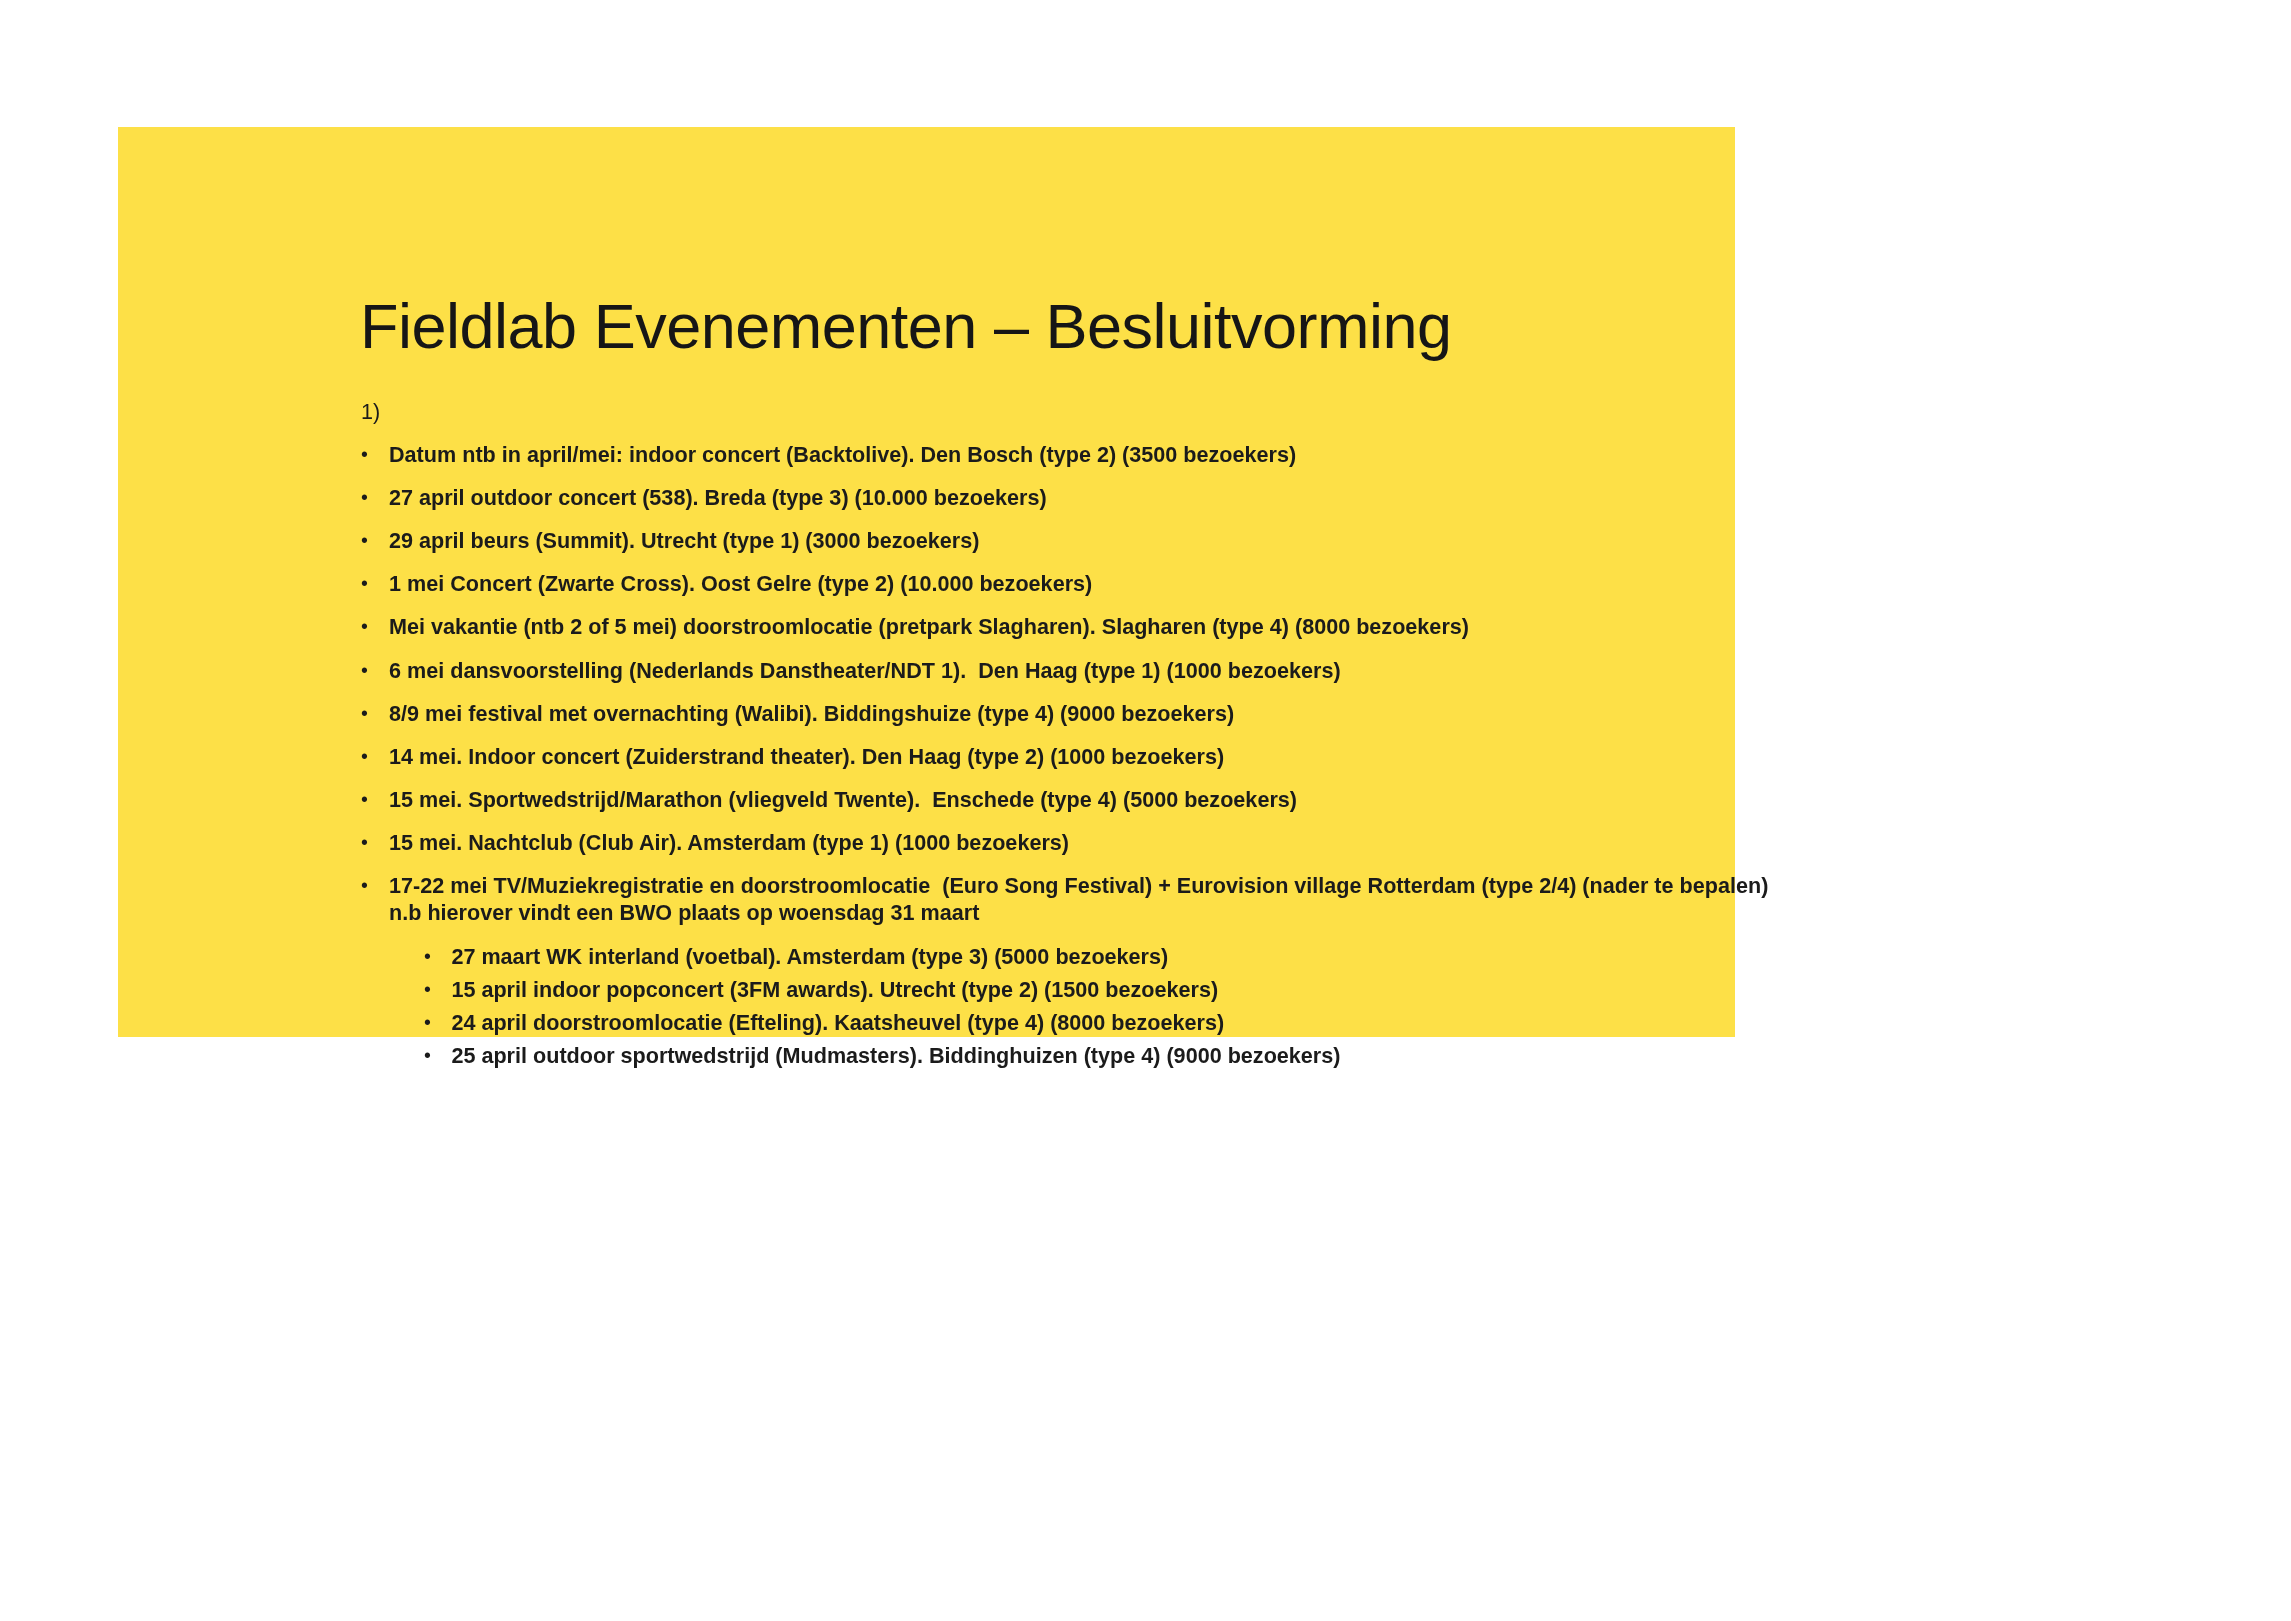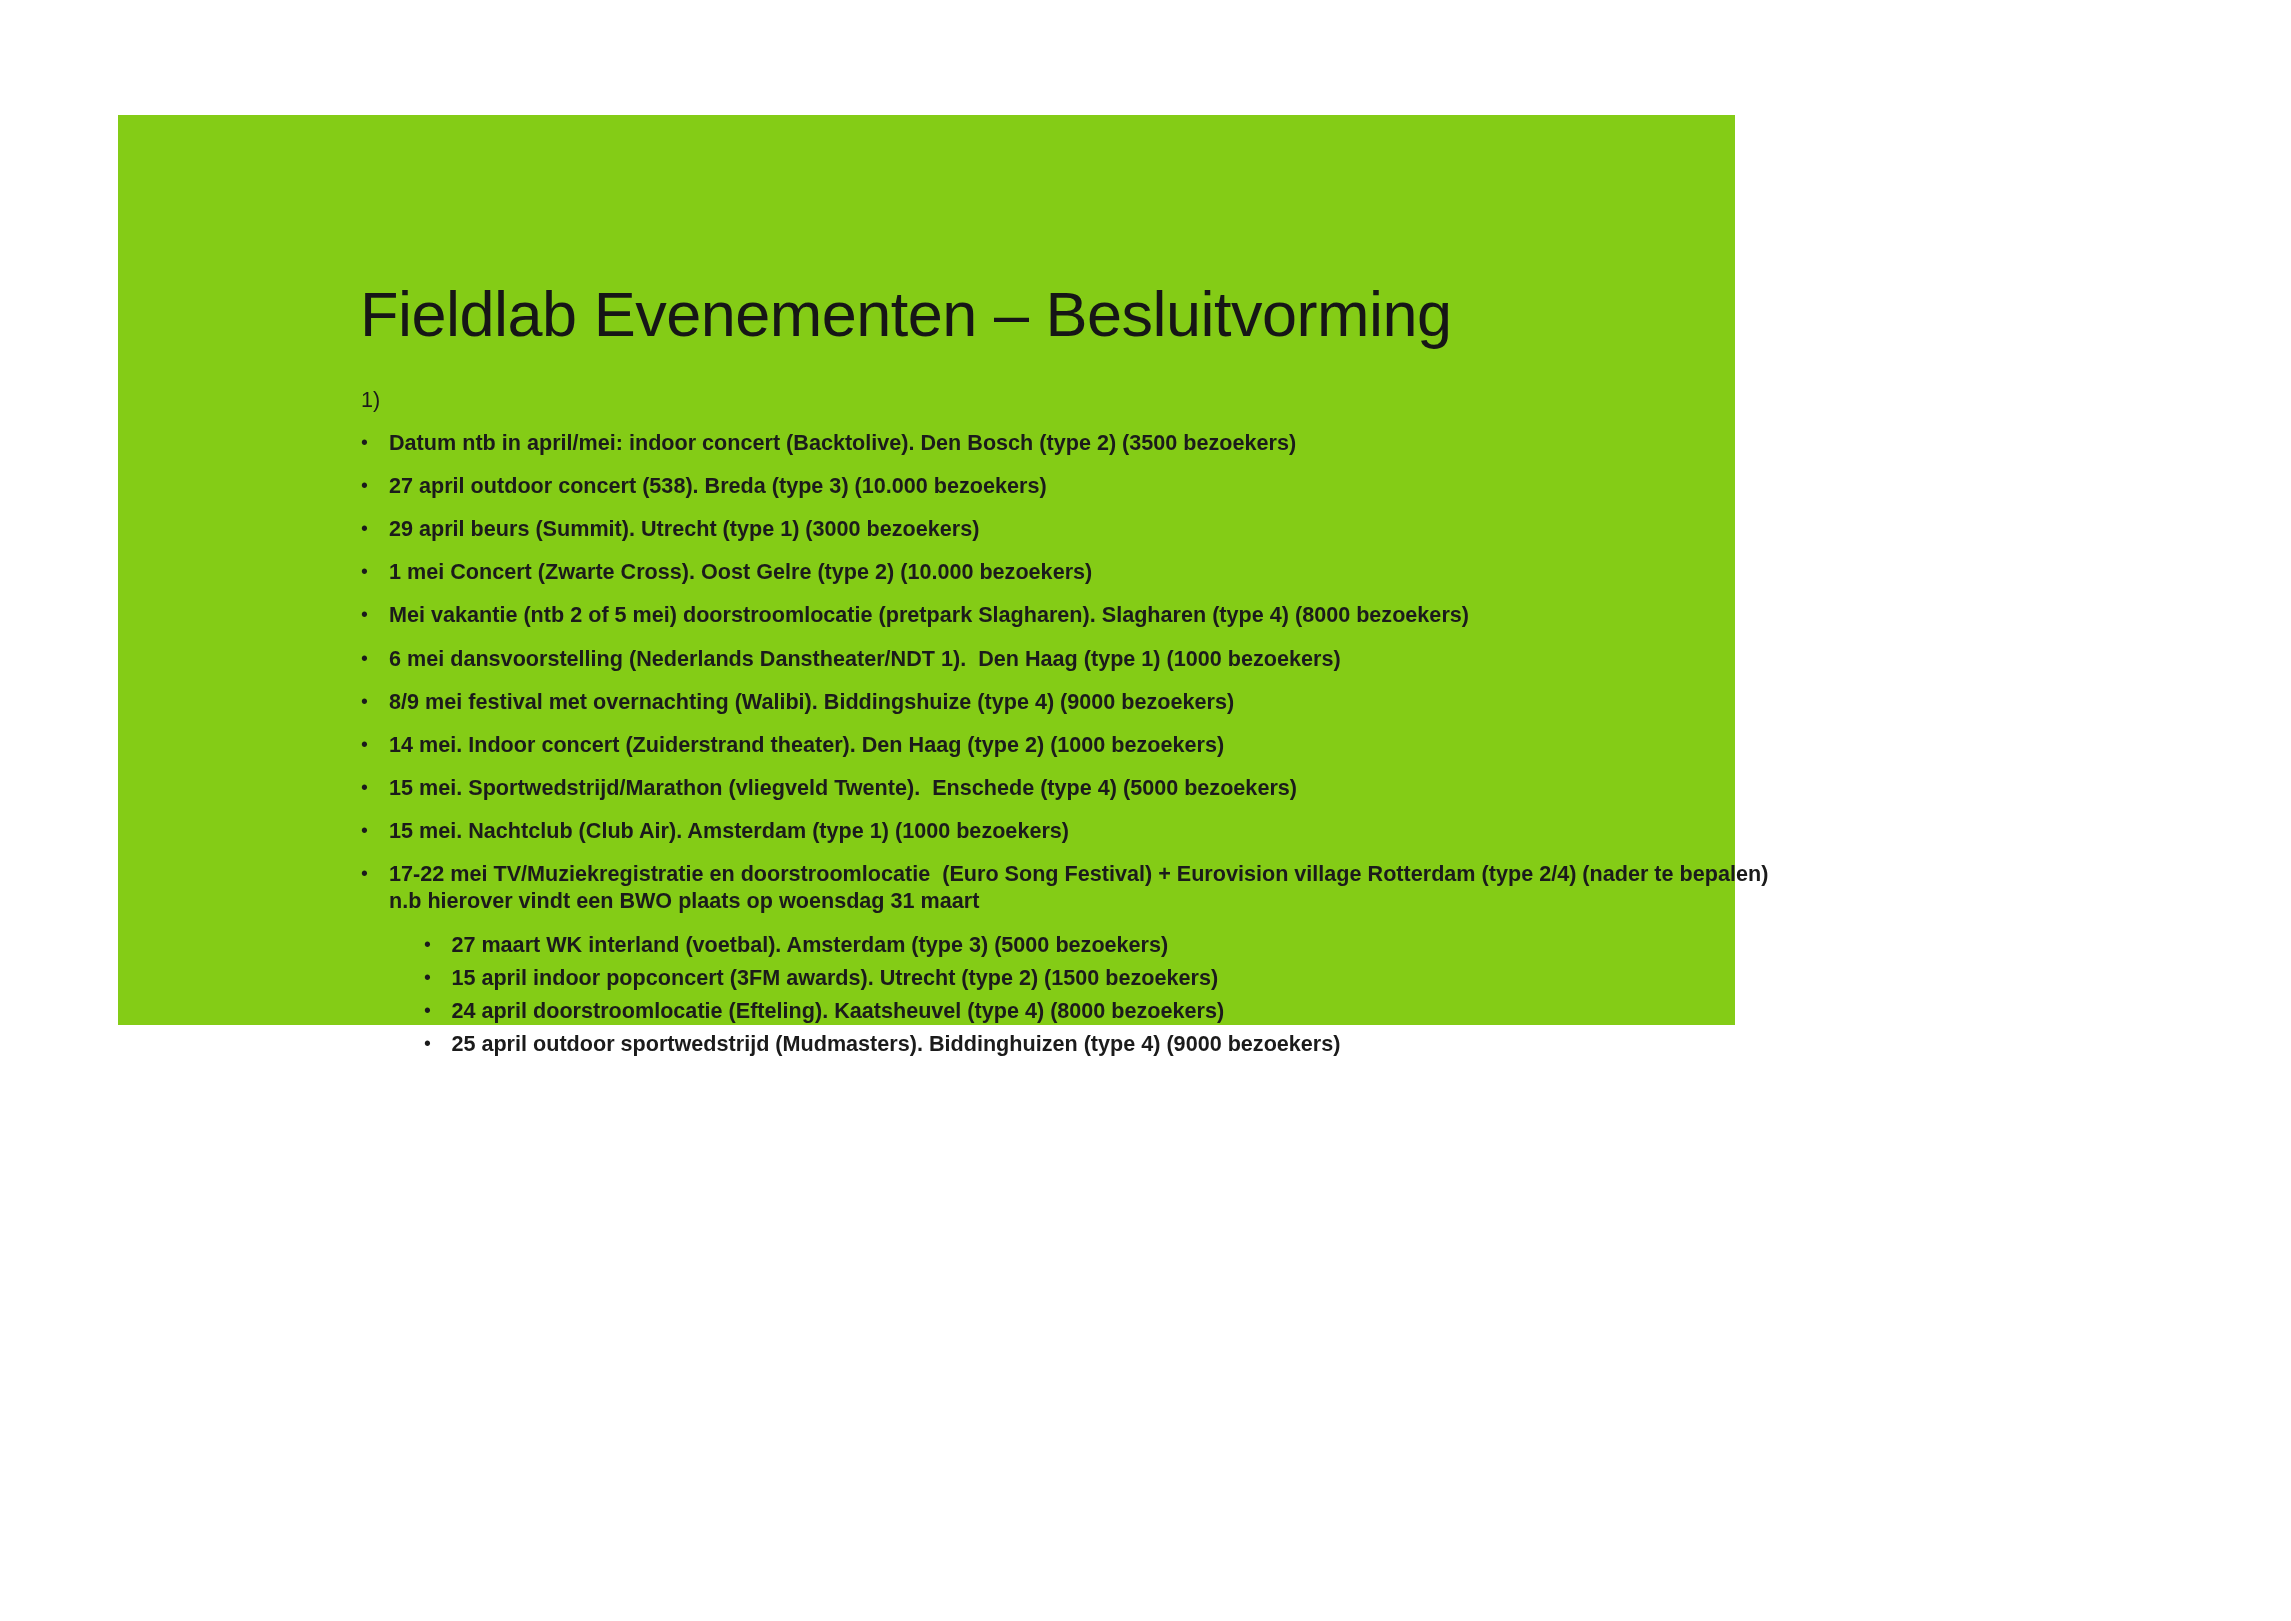--- a/index.html
+++ b/index.html
@@ -21,24 +21,24 @@
     left: 2094px;
     top: 69px;
     font-size: 37px;
     line-height: 43px;
     color: #111111;
     white-space: nowrap;
   }
   .slide {
     position: absolute;
     left: 118px;
-    top: 115px;
+    top: 127px;
     width: 1617px;
     height: 910px;
-    background: #84cc16;
+    background: #fde047;
   }
   .title {
     position: absolute;
     left: 242px;
     top: 165px;
     margin: 0;
     font-size: 63px;
     font-weight: 400;
     letter-spacing: -0.5px;
     line-height: 1.1;

